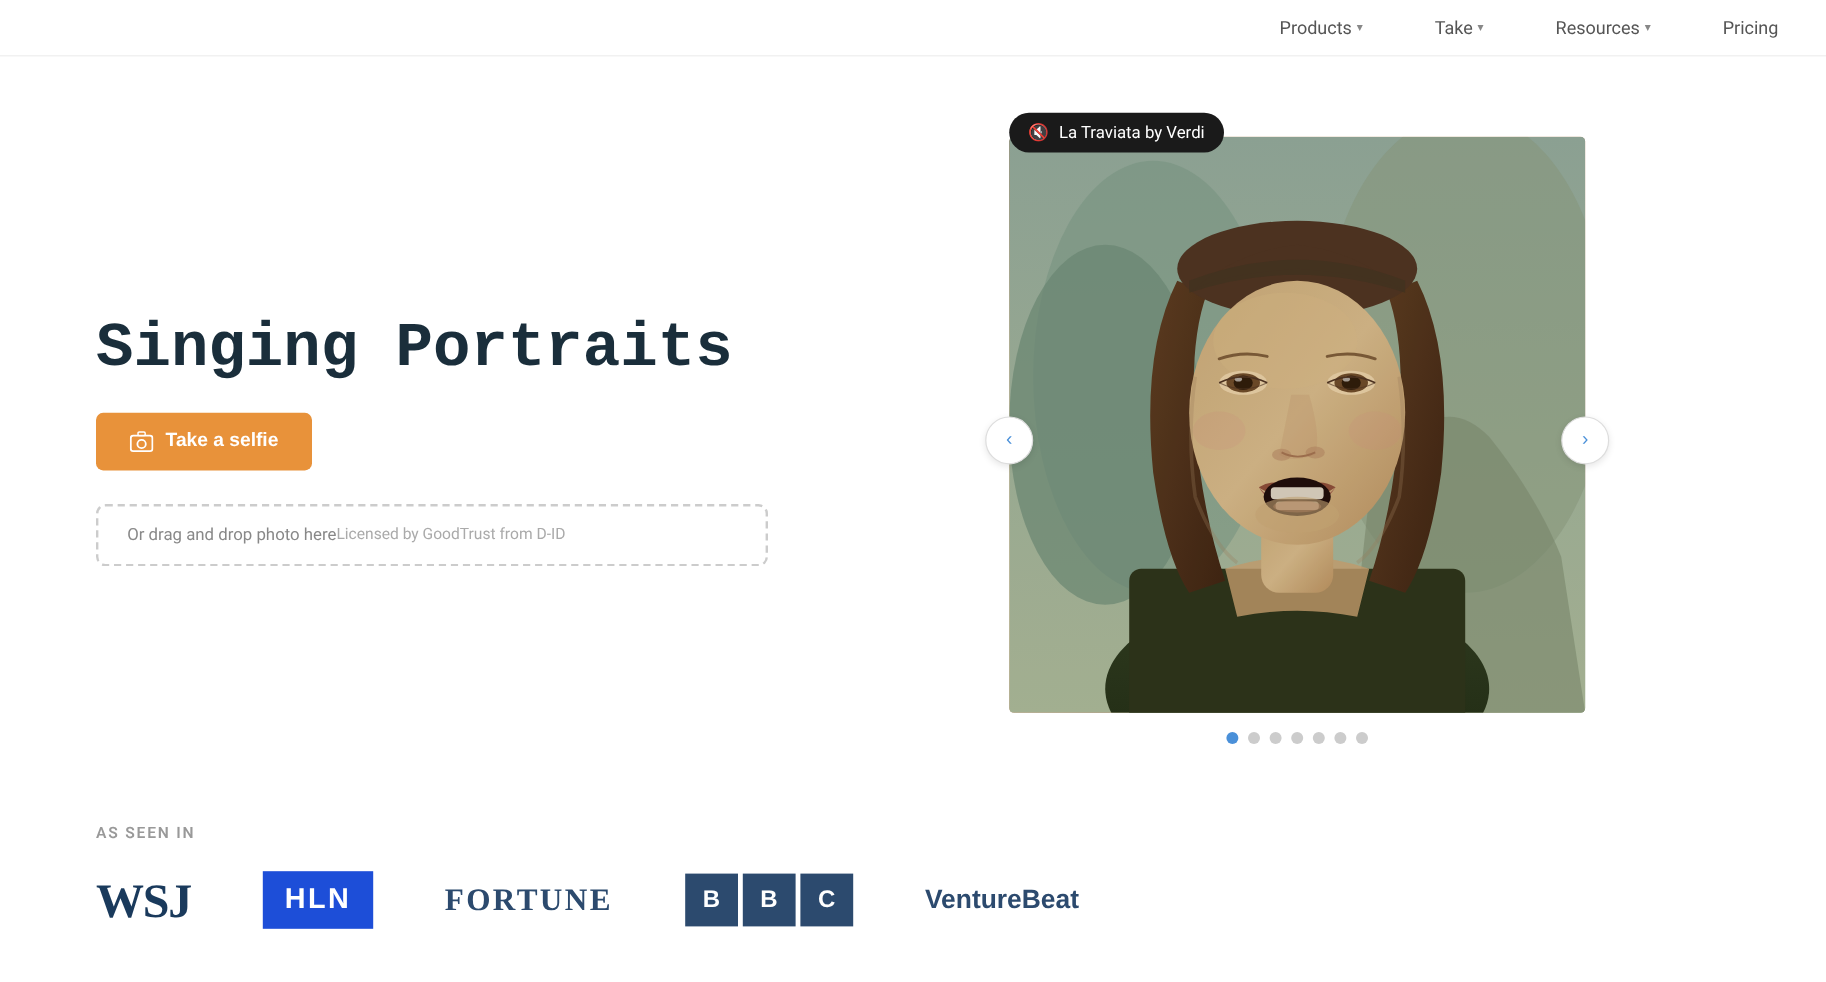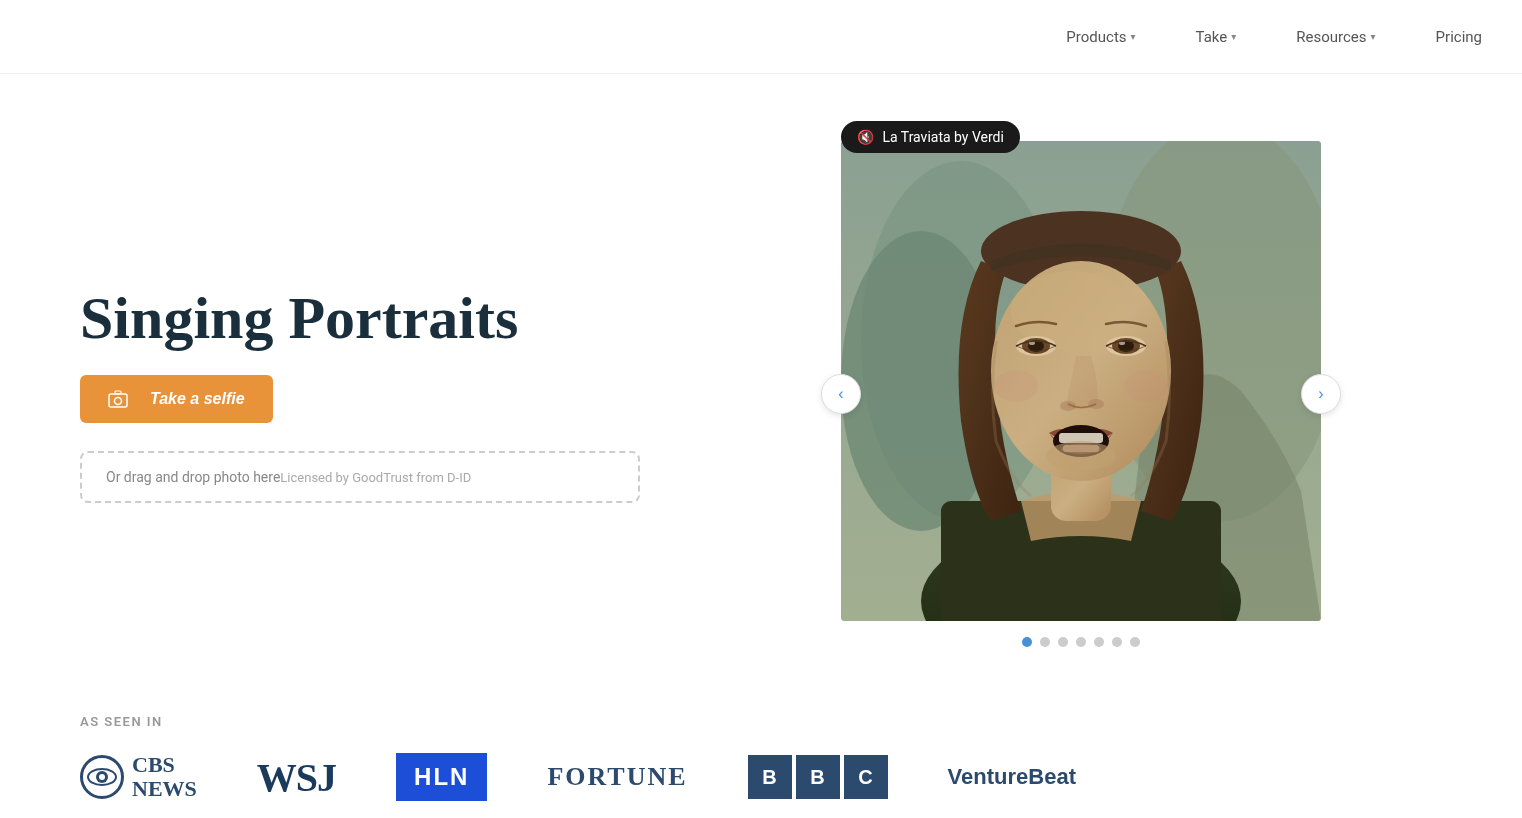--- a/index.html
+++ b/index.html
@@ -4,21 +4,21 @@
   <style>
     * { margin: 0; padding: 0; box-sizing: border-box; }
     body { font-family: -apple-system, BlinkMacSystemFont, 'Segoe UI', Roboto, sans-serif; background: #fff; color: #333; overflow-x: hidden; }
 
     
     nav {
       display: flex;
       justify-content: flex-end;
       align-items: center;
       padding: 0 40px;
-      height: 74px;
+      height: 47px;
       border-bottom: 1px solid #eee;
     }
     .nav-items { display: flex; gap: 60px; align-items: center; }
     .nav-item {
       font-size: 15px;
       color: #555;
       cursor: pointer;
       display: flex;
       align-items: center;
       gap: 4px;
@@ -34,52 +34,51 @@
       gap: 80px;
       min-height: 620px;
     }
 
     
     .hero-left {
       flex: 0 0 560px;
       max-width: 560px;
     }
     .hero-title {
-      font-size: 60px;
+      font-size: 52px;
       font-weight: 700;
       color: #1a2e3b;
       margin-bottom: 24px;
       line-height: 1.1;
-      font-family: Liberation Serif, serif;
+      font-family: Liberation Mono, monospace;
     }
     .hero-description {
       font-size: 15px;
       color: #6b7c8d;
       line-height: 1.7;
       margin-bottom: 36px;
       max-width: 420px;
     }
     .hero-buttons {
       display: flex;
       gap: 16px;
       margin-bottom: 28px;
     }
     .btn-selfie {
       display: flex;
       align-items: center;
-      gap: 22px;
+      gap: 10px;
       background: #e8923a;
       color: #fff;
       border: none;
       border-radius: 6px;
       padding: 14px 28px;
       font-size: 16px;
       font-weight: 600;
       cursor: pointer;
-      font-style: italic;
     }
     .btn-upload {
       display: flex;
       align-items: center;
       gap: 10px;
       background: #fff;
       color: #333;
       border: 2px solid #ccc;
       border-radius: 6px;
       padding: 14px 28px;
@@ -444,30 +443,20 @@
         <div class="dot"></div>
       </div>
     </div>
   </div>
 </section>
 
 <section class="as-seen-in">
   <div class="as-seen-label">AS SEEN IN</div>
   <div class="logos-row">
 
-    <div class="logo-cbs">
-      <div class="cbs-eye">
-        <svg width="30" height="22" viewBox="0 0 30 22">
-          <ellipse cx="15" cy="11" rx="14" ry="8" fill="none" stroke="#2c4a6e" stroke-width="2"></ellipse>
-          <ellipse cx="15" cy="11" rx="6" ry="6" fill="#2c4a6e"></ellipse>
-          <ellipse cx="15" cy="11" rx="3" ry="3" fill="#fff"></ellipse>
-        </svg>
-      </div>
-      <div class="cbs-text">CBS<br>NEWS</div>
-    </div>
 
     <div class="logo-wsj">WSJ</div>
 
     <div class="logo-hln">HLN</div>
 
 
     <div class="logo-fortune">FORTUNE</div>
 
     <div class="logo-bbc">
       <div class="bbc-box">B</div>

